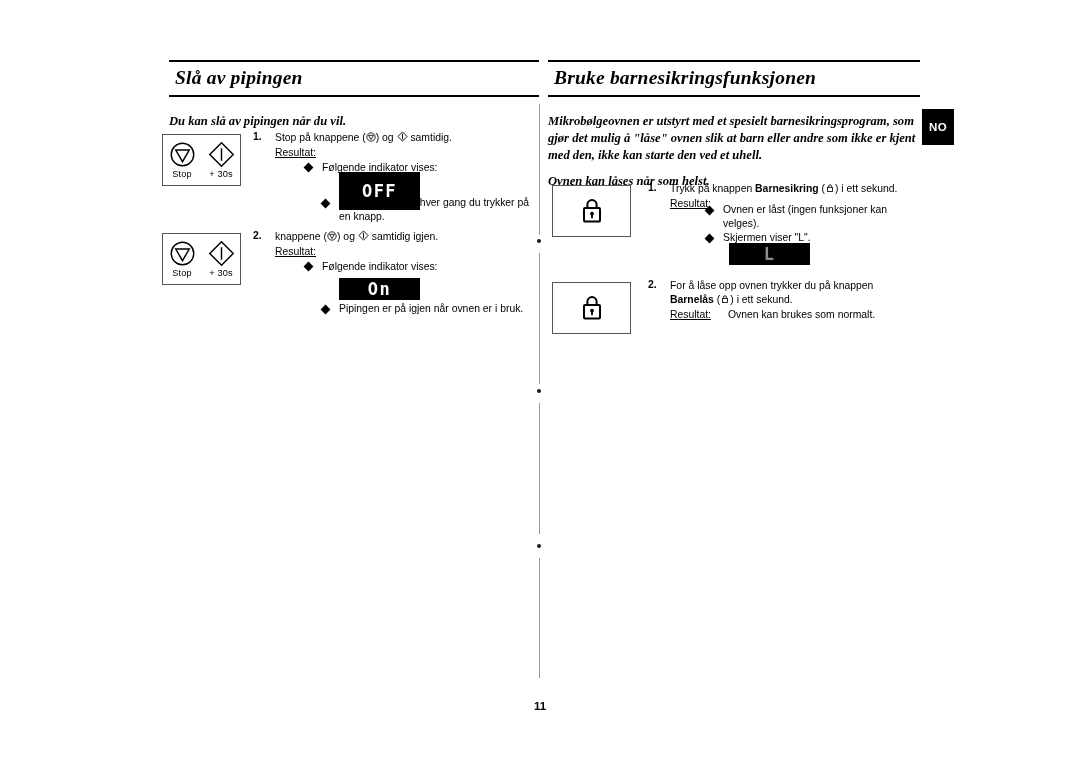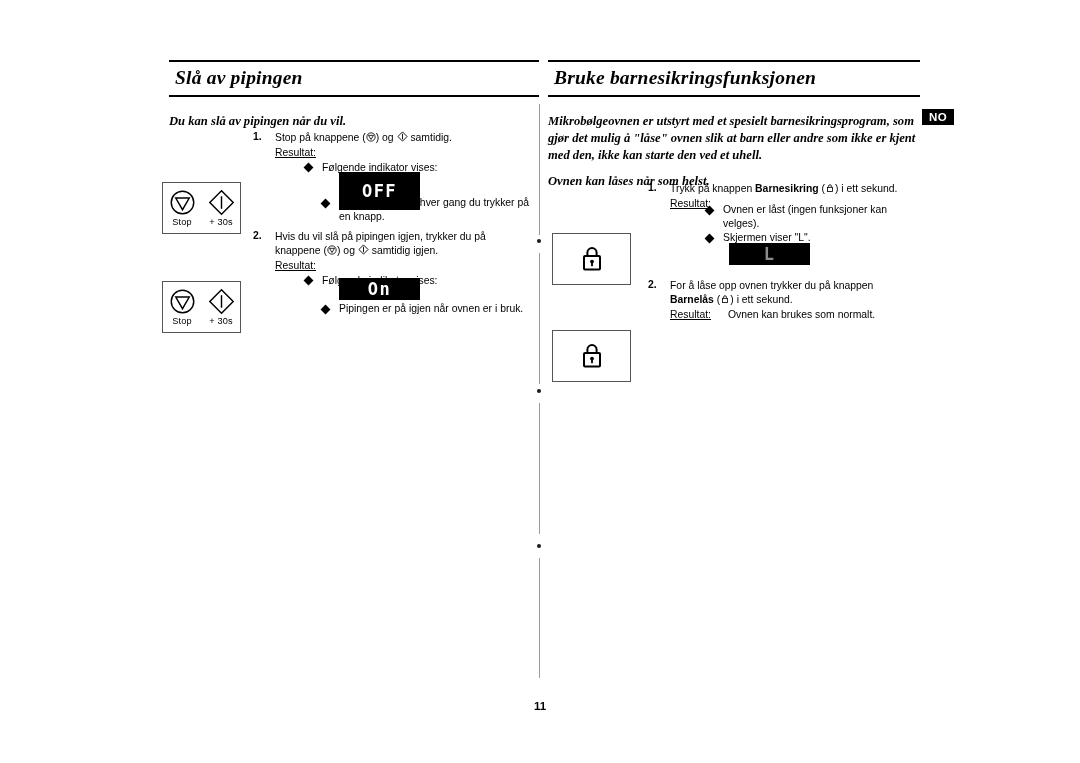--- a/index.html
+++ b/index.html
@@ -109,21 +109,20 @@
 
   
   .btnbox {
     position: absolute;
     border: 1.2px solid #555;
     background: #fff;
     box-sizing: border-box;
     display: flex;
     align-items: center;
     justify-content: center;
-    margin-top: 48px;
   }
   .keys { display: flex; gap: 12px; align-items: flex-start; }
   .key { display: flex; flex-direction: column; align-items: center; }
   .key-label {
     font-size: 9.2px;
     margin-top: 1px;
     letter-spacing: 0.2px;
     white-space: nowrap;
   }
 
@@ -254,21 +253,20 @@
           </svg>
         <span class="key-label">+ 30s</span>
       </div>
     </div>
   </div>
 
   <div style="position:absolute; left:253px; top:230px; width:290px;">
     <div class="step">
       <span class="step-num">2.</span>
       <div class="step-body">
-        <span class="step-line">Hvis du vil slå på pipingen igjen, trykker du på</span>
         <span class="step-line">
           <span>knappene (</span><span class="inline-icon"><svg width="10" height="10" viewBox="0 0 12 12">
                 <circle cx="6" cy="6" r="5" fill="none" stroke="#000" stroke-width="1"></circle>
                 <polygon points="3,4 9,4 6,9" fill="none" stroke="#000" stroke-width="1"></polygon>
               </svg></span><span>) og</span>
           <span class="inline-icon"><svg width="11" height="11" viewBox="0 0 12 12">
                 <polygon points="6,1 11,6 6,11 1,6" fill="none" stroke="#000" stroke-width="1"></polygon>
                 <line x1="6" y1="3" x2="6" y2="9" stroke="#000" stroke-width="1"></line>
               </svg></span>
           <span>samtidig igjen.</span>
@@ -315,21 +313,21 @@
   </div>
 
   <div class="col col-right">
     <div class="section-head">
       <span class="title">Bruke barnesikringsfunksjonen</span>
     </div>
     <span class="lead para">Mikrobølgeovnen er utstyrt med et spesielt barnesikringsprogram, som gjør det mulig å "låse" ovnen slik at barn eller andre som ikke er kjent med den, ikke kan starte den ved et uhell.</span>
     <span class="lead tight">Ovnen kan låses når som helst.</span>
   </div>
 
-  <div class="lang-badge" style="left:922px; top:109px; width:32px; height:16px;">NO</div>
+  <div class="lang-badge" style="left:922px; top:109px; width:32px; height:36px;">NO</div>
 
   <div style="position:absolute; left:648px; top:182px; width:278px;">
     <div class="step">
       <span class="step-num">1.</span>
       <div class="step-body">
         <span class="step-line">
           <span>Trykk på knappen</span>
           <b class="kw">Barnesikring</b>
           (<span class="inline-icon"><svg width="10" height="10" viewBox="0 0 12 12">
                 <rect x="3" y="5.2" width="6" height="5" fill="none" stroke="#000" stroke-width="1"></rect>

